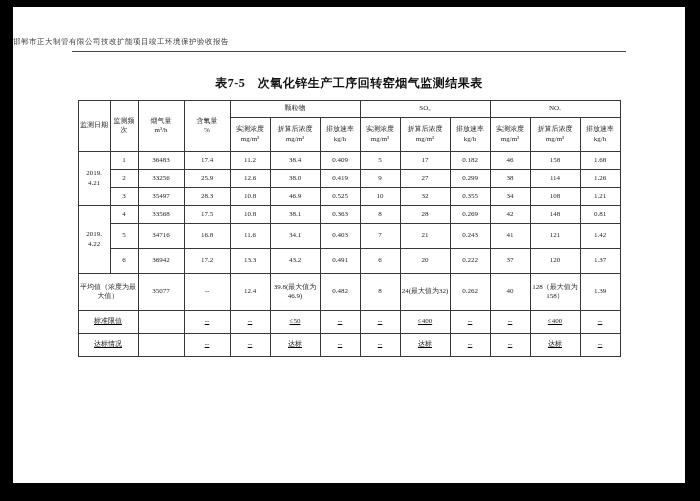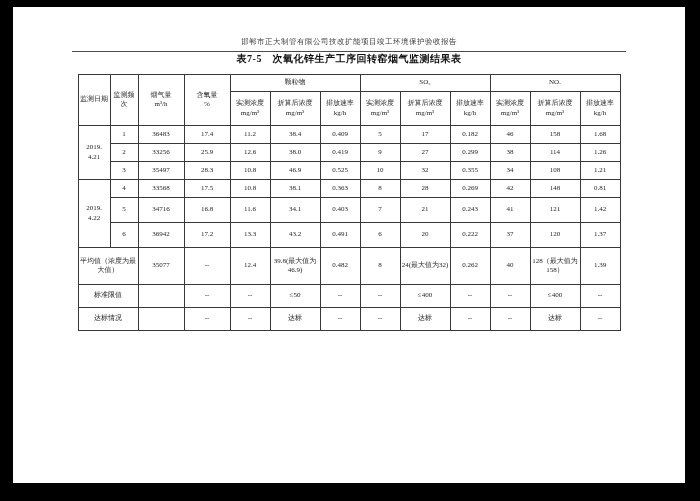--- a/index.html
+++ b/index.html
@@ -6,45 +6,45 @@
   body {
     width:700px; height:501px; background:#000;
     font-family:"Liberation Serif","DejaVu Serif",serif;
     position:relative; overflow:hidden;
   }
   .page {
     position:absolute; left:13px; top:7px; width:672px; height:476px;
     background:#ffffff; box-shadow:0 0 4px rgba(0,0,0,.6);
   }
   .running-header {
-    padding-top:30px; text-align:center;
+    padding-top:30px; text-align:left;
     font-size:7.5px; color:#3c3c3c; letter-spacing:.5px;
   }
   .header-rule {
     width:554px; margin:4px auto 0; border:none; border-top:1px solid #4a4a4a; height:0;
   }
   .doc-title {
-    text-align:center; font-weight:bold;
-    font-size:10px; color:#101010; letter-spacing:.5px;
+    margin-top:23px; text-align:center; font-weight:bold;
+    font-size:12px; color:#101010; letter-spacing:.5px;
   }
   table.monitoring {
     margin:8px auto 0; border-collapse:collapse; table-layout:fixed; width:542px;
   }
   table.monitoring th, table.monitoring td {
     border:1px solid #383838; padding:1px 1px;
     font-size:7px; font-weight:normal; color:#1f1f1f;
     text-align:center; vertical-align:middle;
     white-space:pre-line; line-height:1.35; overflow:hidden;
   }
   tr.h-hdr1 { height:17px; }
   tr.h-hdr2 { height:34px; }
   tr.h-s   { height:18px; }
   tr.h-m   { height:25px; }
   tr.h-avg { height:37px; }
-  tr.h-b   { height:23px; }
+  tr.h-b   { height:23px;text-decoration:underline; }
   .page-number {
     position:absolute; left:0; right:0; bottom:44px;
     text-align:center; font-size:7.5px; font-weight:bold; color:#2a2a2a;
   }
 </style>
 </head>
 <body>
 
 <div class="page">
   <div class="running-header">邯郸市正大制管有限公司技改扩能项目竣工环境保护验收报告</div>

